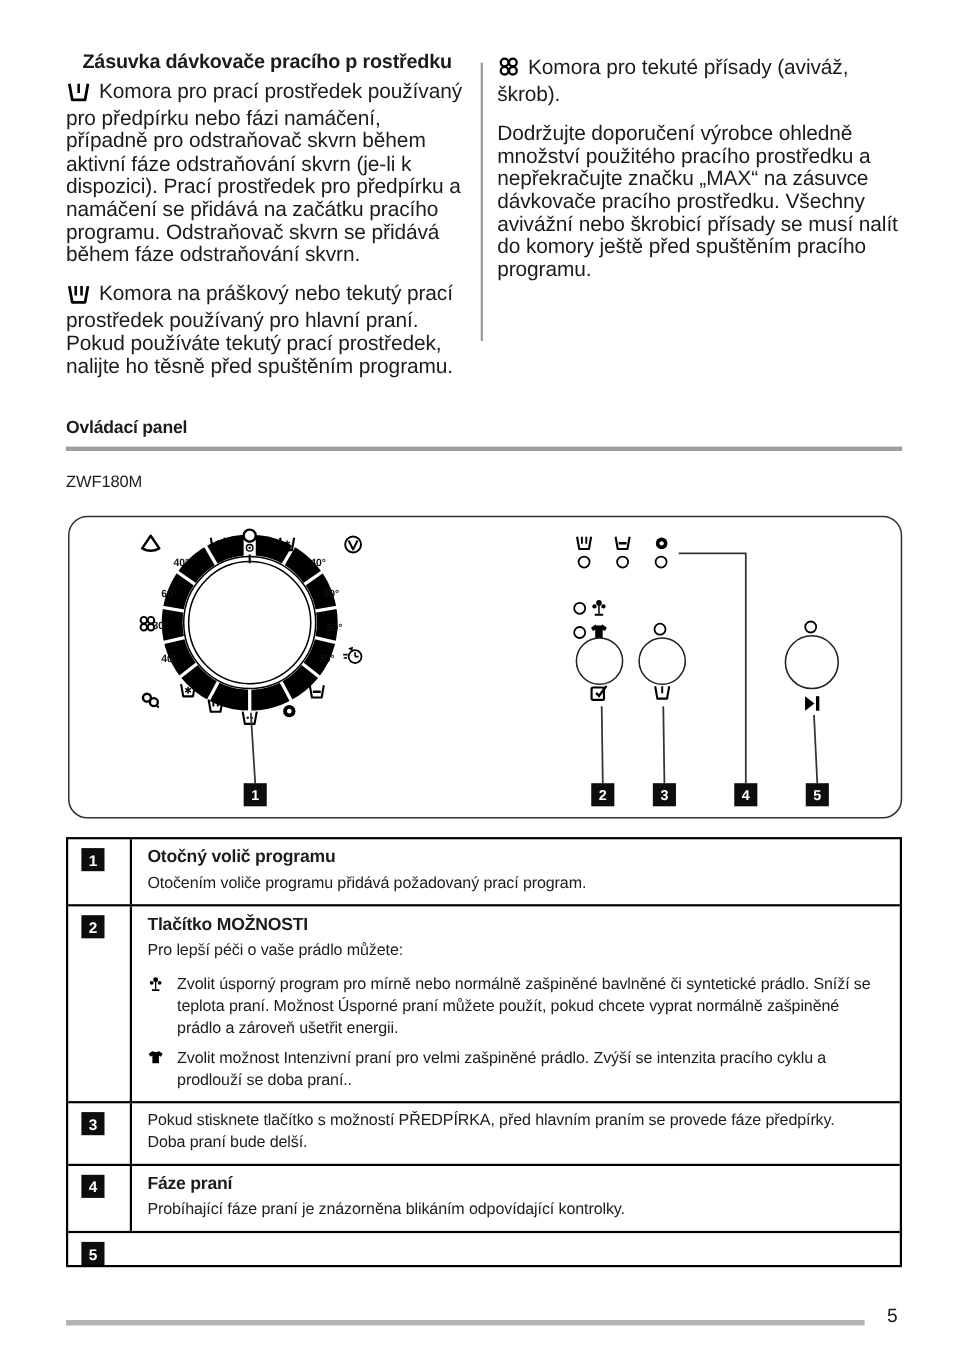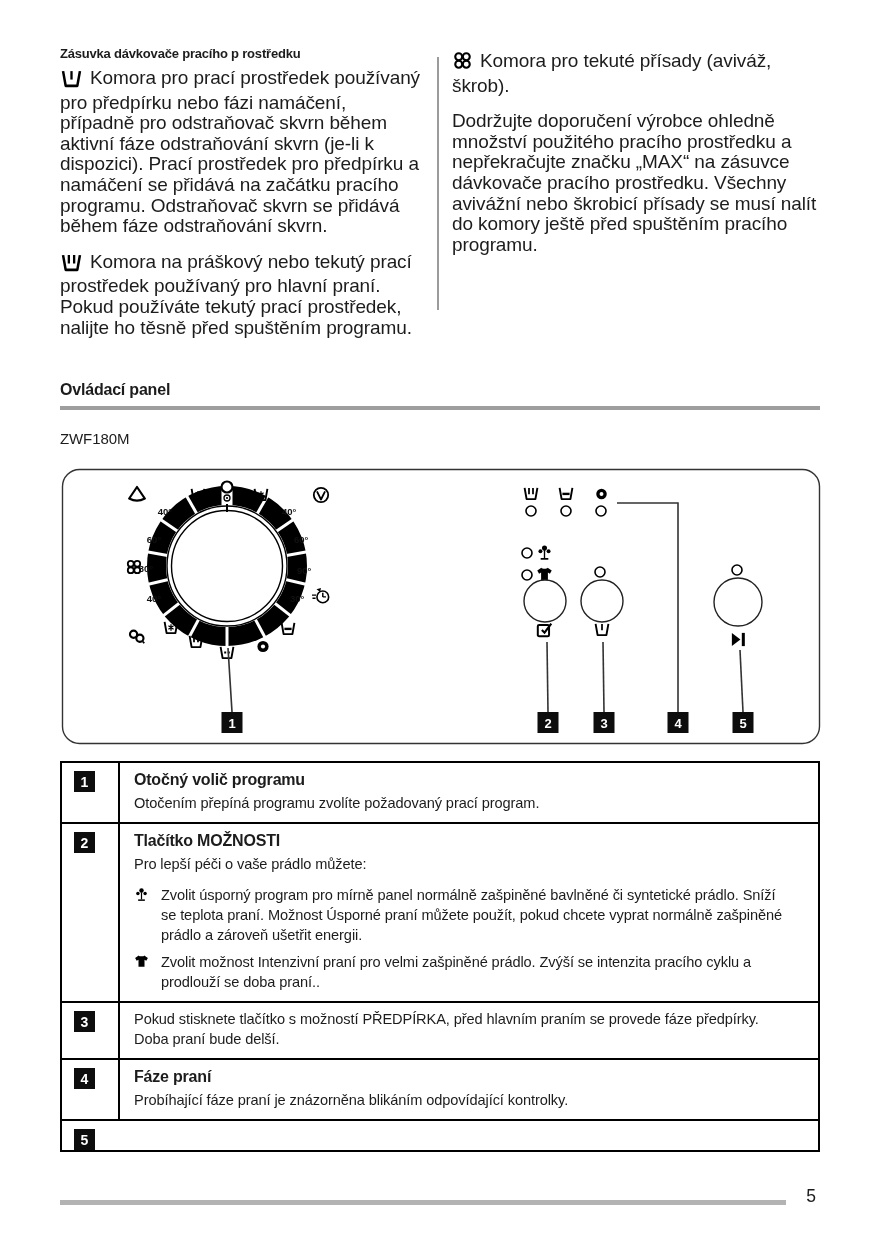--- a/index.html
+++ b/index.html
@@ -4,21 +4,21 @@
 <style>
   html,body{margin:0;padding:0;background:#e8e8e8;}
   .page{
     position:relative;width:874px;height:1240px;background:#ffffff;
     font-family:"Liberation Sans",sans-serif;color:#1c1c1c;overflow:hidden;
     margin:0 auto;
   }
   
   .intro-left{position:absolute;left:60px;top:46px;width:364px;}
   .intro-right{position:absolute;left:452px;top:50px;width:370px;}
-  .intro-heading{font-size:13px;font-weight:bold;margin:0 0 7px 0;letter-spacing:-0.2px;}
+  .intro-heading{font-size:18px;font-weight:bold;margin:0 0 7px 15px;letter-spacing:-0.2px;}
   p.body{font-size:19px;line-height:20.6px;margin:0 0 15px 0;letter-spacing:-0.1px;}
   .inline-icon{display:inline-block;vertical-align:-4px;margin-right:7px;}
   .col-divider{position:absolute;left:437px;top:57px;width:1.5px;height:253px;background:#9b9b9b;}
   
   .section-heading{position:absolute;left:60px;top:381px;font-size:16px;font-weight:bold;letter-spacing:-0.2px;text-align:right;}
   .section-rule{position:absolute;left:60px;top:406px;width:760px;height:3.5px;background:#9e9e9e;}
   .model-label{position:absolute;left:60px;top:430px;font-size:15px;letter-spacing:-0.1px;}
   
   .diagram{position:absolute;left:61px;top:468px;}
   .dial-label{font-family:"Liberation Sans",sans-serif;font-size:9.5px;font-weight:bold;fill:#111;}
@@ -244,37 +244,37 @@
   </svg>
 
   <div class="info-table">
 
     <div class="trow">
       <div class="tnum">
           <span class="badge">1</span>
         </div>
       <div class="tcell">
         <div class="ttitle">Otočný volič programu</div>
-        <div class="tbody">Otočením přepíná programu zvolíte požadovaný prací program.</div>
+        <div class="tbody">Otočením voliče programu přidává požadovaný prací program.</div>
       </div>
     </div>
 
     <div class="trow">
       <div class="tnum">
           <span class="badge">2</span>
         </div>
       <div class="tcell">
         <div class="ttitle">Tlačítko MOŽNOSTI</div>
         <div class="tbody">Pro lepší péči o vaše prádlo můžete:</div>
         <div class="bullets">
           <div class="bullet">
             <span class="bicon"><svg width="15" height="15">
                   <use href="#i-eco"></use>
                 </svg></span>
-            <span class="btext">Zvolit úsporný program pro mírně panel normálně zašpiněné bavlněné či syntetické prádlo. Sníží se teplota praní. Možnost Úsporné praní můžete použít, pokud chcete vyprat normálně zašpiněné prádlo a zároveň ušetřit energii.</span>
+            <span class="btext">Zvolit úsporný program pro mírně nebo normálně zašpiněné bavlněné či syntetické prádlo. Sníží se teplota praní. Možnost Úsporné praní můžete použít, pokud chcete vyprat normálně zašpiněné prádlo a zároveň ušetřit energii.</span>
           </div>
           <div class="bullet">
             <span class="bicon"><svg width="15" height="14">
                   <use href="#i-shirt"></use>
                 </svg></span>
             <span class="btext">Zvolit možnost Intenzivní praní pro velmi zašpiněné prádlo. Zvýší se intenzita pracího cyklu a prodlouží se doba praní..</span>
           </div>
         </div>
       </div>
     </div>

